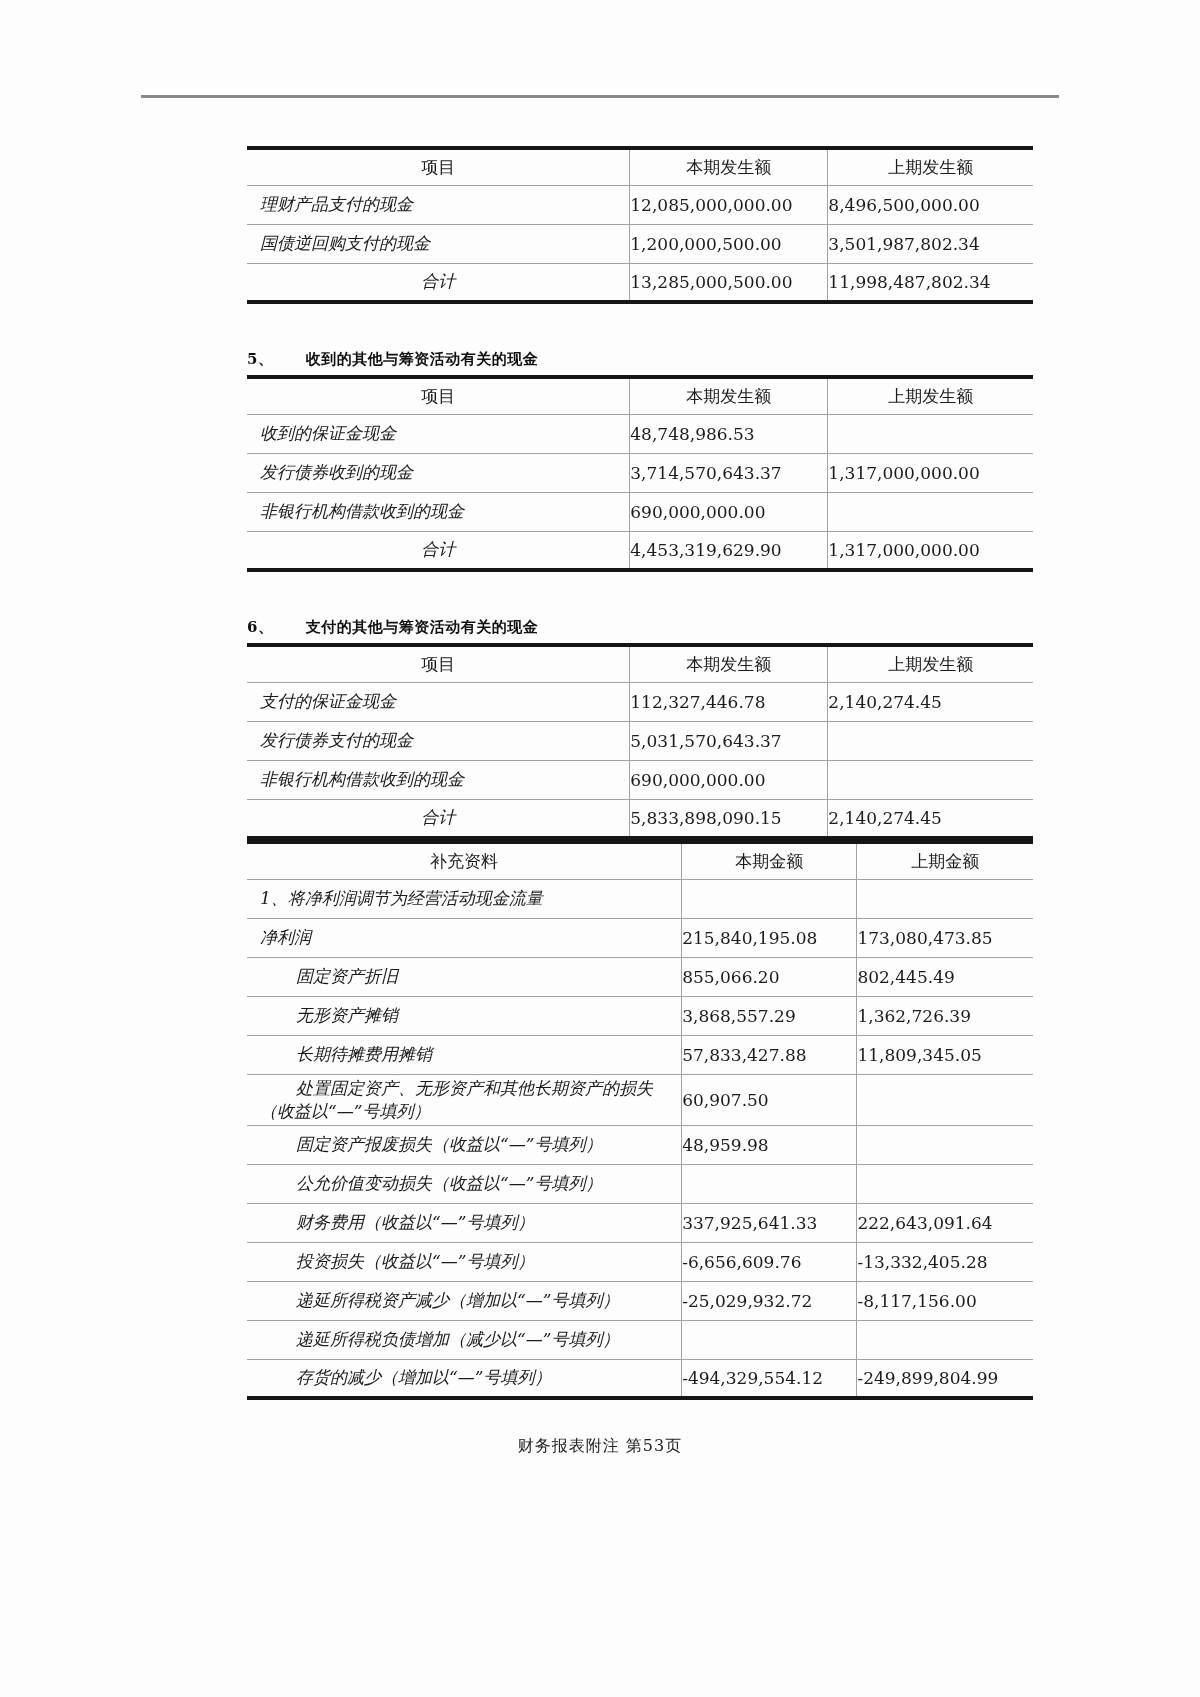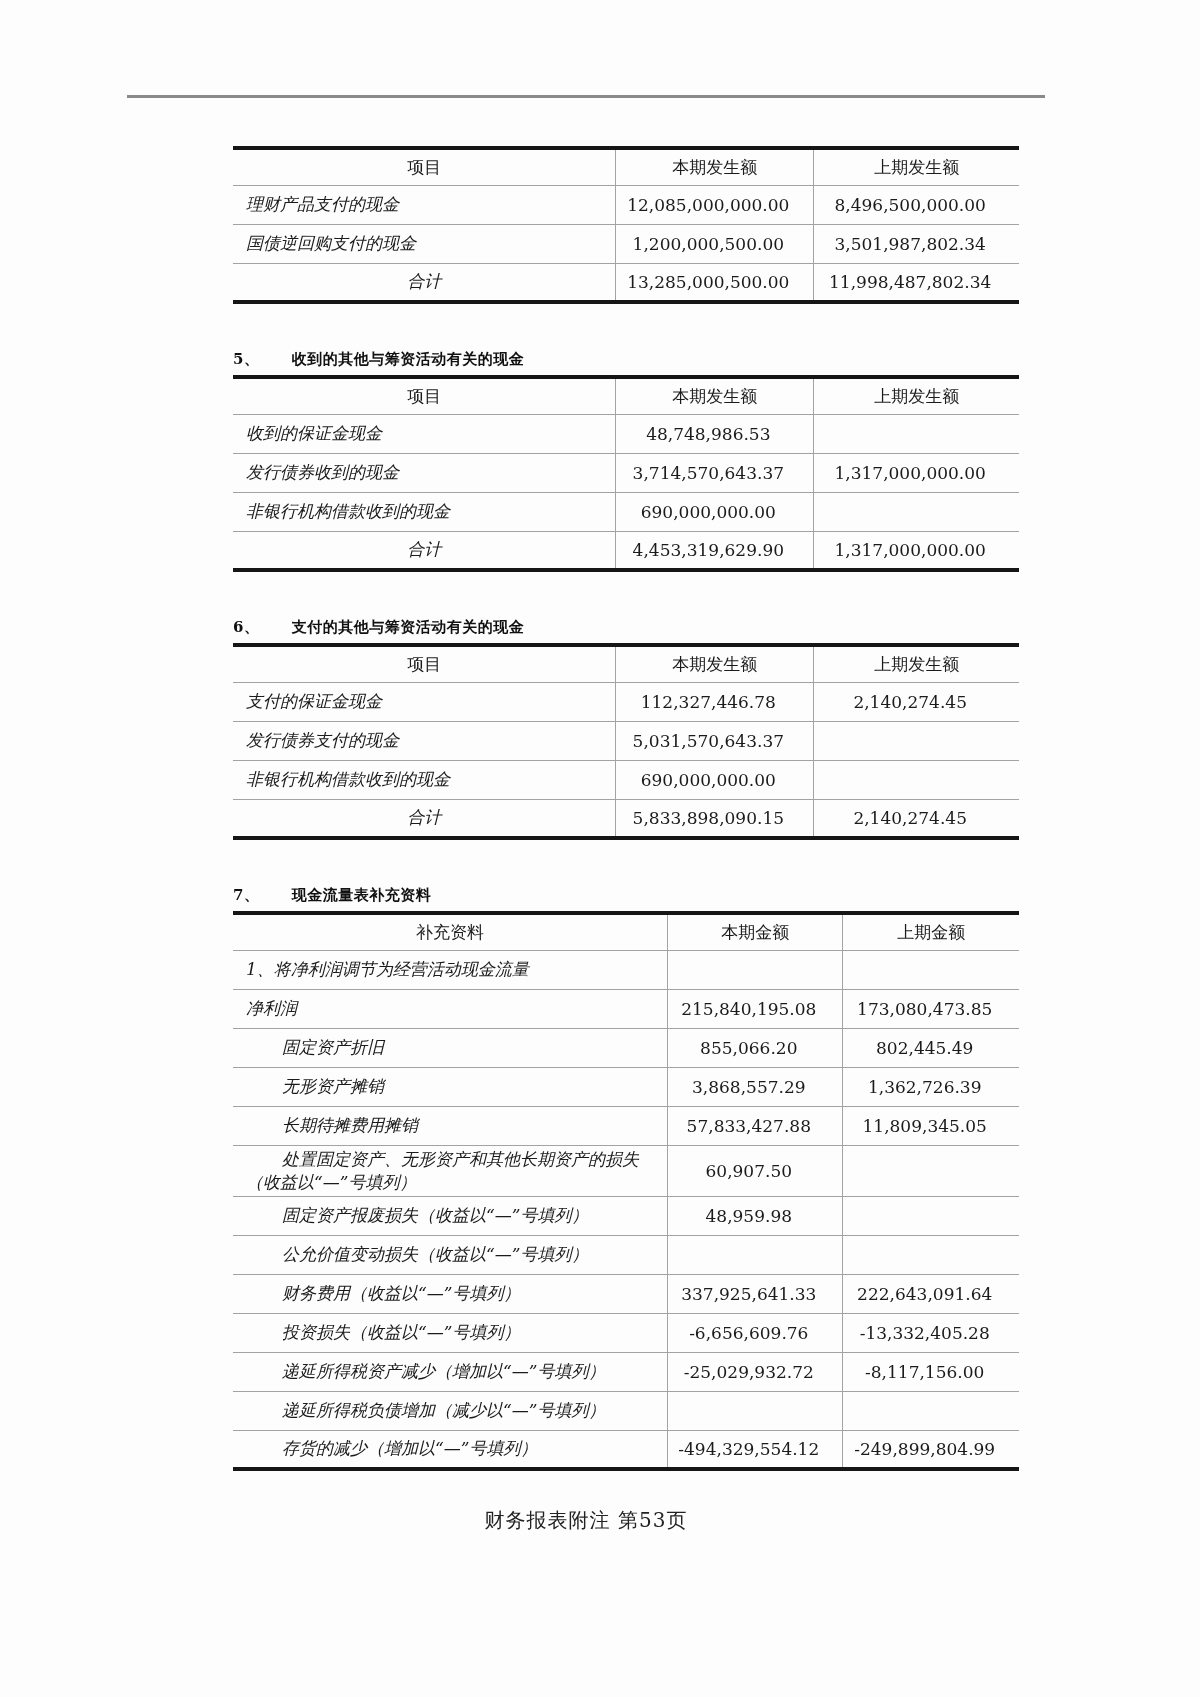--- a/index.html
+++ b/index.html
@@ -2,21 +2,21 @@
 <html><head>
 <meta charset="utf-8">
 <style>
   *{box-sizing:border-box;}
   html,body{margin:0;padding:0;background:#ffffff;}
   .page{
     width:1200px;height:1697px;position:relative;overflow:hidden;
     background:#fdfdfd;color:#1b1b1b;
     font-family:"DejaVu Serif","Liberation Serif",serif;
   }
-  .content{position:absolute;left:127px;top:0;width:918px;}
+  .content{position:absolute;left:141px;top:0;width:918px;}
   .top-rule{margin-top:95px;height:3px;background:#8a8a8a;}
   .tables{margin-left:106px;width:786px;}
 
   table.fin{
     width:100%;border-collapse:collapse;table-layout:fixed;
     border-top:4px solid #161616;border-bottom:4px solid #161616;
     font-size:17px;
   }
   table.fin.first{margin-top:48px;}
   .fin th{
@@ -26,38 +26,38 @@
   .fin td{
     border-bottom:1px solid #a3a3a3;height:39px;
     padding:2px 0;vertical-align:middle;
   }
   .fin tbody tr:last-child td{border-bottom:none;}
   .fin th + th, .fin td + td{border-left:1px solid #a3a3a3;}
   .fin td.label{text-align:left;padding-left:13px;font-style:italic;}
   .fin td.label.ind{padding-left:49px;}
   .fin td.label .l1{display:block;}
   .fin td.label .l2{display:block;margin-left:-36px;}
-  .fin td.num{text-align:center;padding-right:13px;}
+  .fin td.num{text-align:left;padding-right:13px;}
   .fin tr.total td.label{text-align:center;padding-left:0;}
 
   .t3 th:nth-child(1){width:48.7%;}
   .t3 th:nth-child(2){width:25.2%;}
   .t3 th:nth-child(3){width:26.1%;}
   .t7 th:nth-child(1){width:55.3%;}
   .t7 th:nth-child(2){width:22.3%;}
   .t7 th:nth-child(3){width:22.4%;}
 
   h2.sec{
     font-size:15px;font-weight:bold;letter-spacing:0.5px;
     margin:46px 0 6px 0;color:#111;
   }
   h2.sec .num{display:inline-block;min-width:53px;}
 
   .footer{
-    margin-top:36px;text-align:center;font-size:20px;letter-spacing:1px;color:#222;
+    margin-top:36px;text-align:center;font-size:16px;letter-spacing:1px;color:#222;
   }
 </style>
 </head>
 <body>
 
 <div class="page">
   <div class="content">
     <div class="top-rule"></div>
 
     <div class="tables">
@@ -181,24 +181,20 @@
                   <span class="l1">合计</span>
                 </td>
                 <td class="num">5,833,898,090.15</td>
                 <td class="num">2,140,274.45</td>
               </tr>
             </tbody>
           </table>
       </section>
 
       <section>
-        <h2 class="sec">
-          <span class="num">7、</span>
-          <span>现金流量表补充资料</span>
-        </h2>
         <table class="fin t7">
             <thead>
               <tr>
                 <th>补充资料</th>
                 <th>本期金额</th>
                 <th>上期金额</th>
               </tr>
             </thead>
             <tbody>
               <tr>

